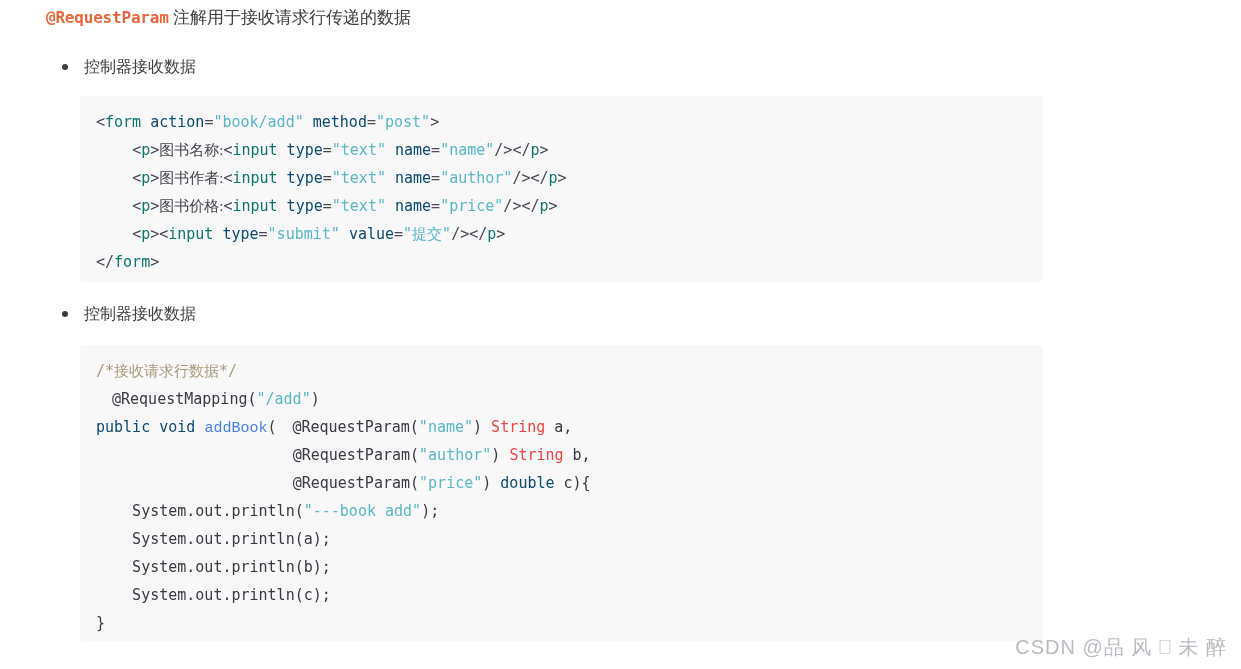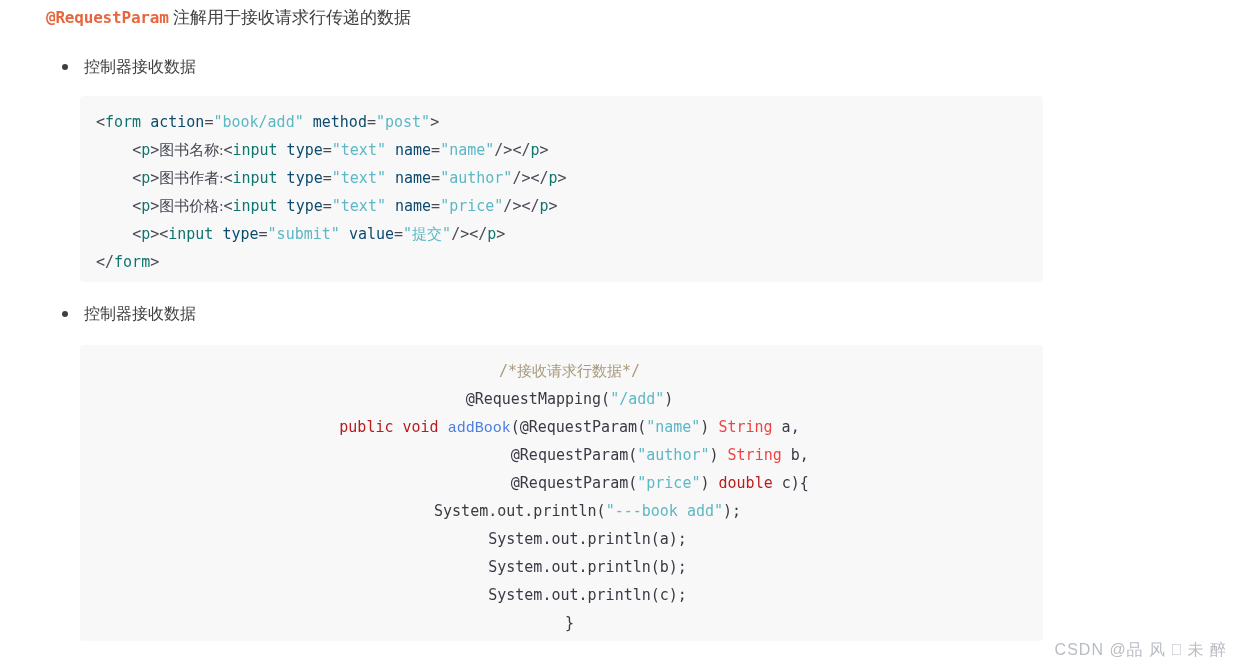--- a/index.html
+++ b/index.html
@@ -79,50 +79,49 @@
     width: 963px;
     height: 186px;
     padding: 12px 0 12px 16px;
   }
   #code-block-java {
     left: 80px;
     top: 345px;
     width: 963px;
     height: 296px;
     padding: 12px 0 12px 16px;
-    text-align: center;
   }
   .code-line {
     white-space: pre;
     height: 28px;
   }
 
   
   .t-punc   { color: #4a4a55; }
   .t-tag    { color: #0f766e; }
   .t-attr   { color: #0c4a6e; }
   .t-str    { color: #5bb8c4; }
   .t-plain  { color: #43454f; }
   .t-cjk    { color: #43454f; font-family: Liberation Serif, serif; }
 
   
   .j-comment { color: #a89a7c; }
-  .j-anno    { color: #3a3a44; }
-  .j-kw      { color: #b91c1c; }
+  .j-anno    { color: #3a3a44; margin-left: 16px; }
+  .j-kw      { color: #0c4a6e; }
   .j-fn      { color: #4a7fe0; font-family: Liberation Mono, monospace; }
   .j-type    { color: #ef4444; }
   .j-str     { color: #5bb8c4; }
   .j-plain   { color: #3a3a44; }
 
   
   .watermark {
     position: absolute;
     right: 14px;
     bottom: 8px;
-    font-size: 16px;
+    font-size: 20px;
     color: #b9bcc1;
     letter-spacing: 1px;
     white-space: nowrap;
     font-family: "Liberation Sans", "DejaVu Sans", sans-serif;
   }
 </style>
 </head>
 <body>
 
 <div class="heading">

